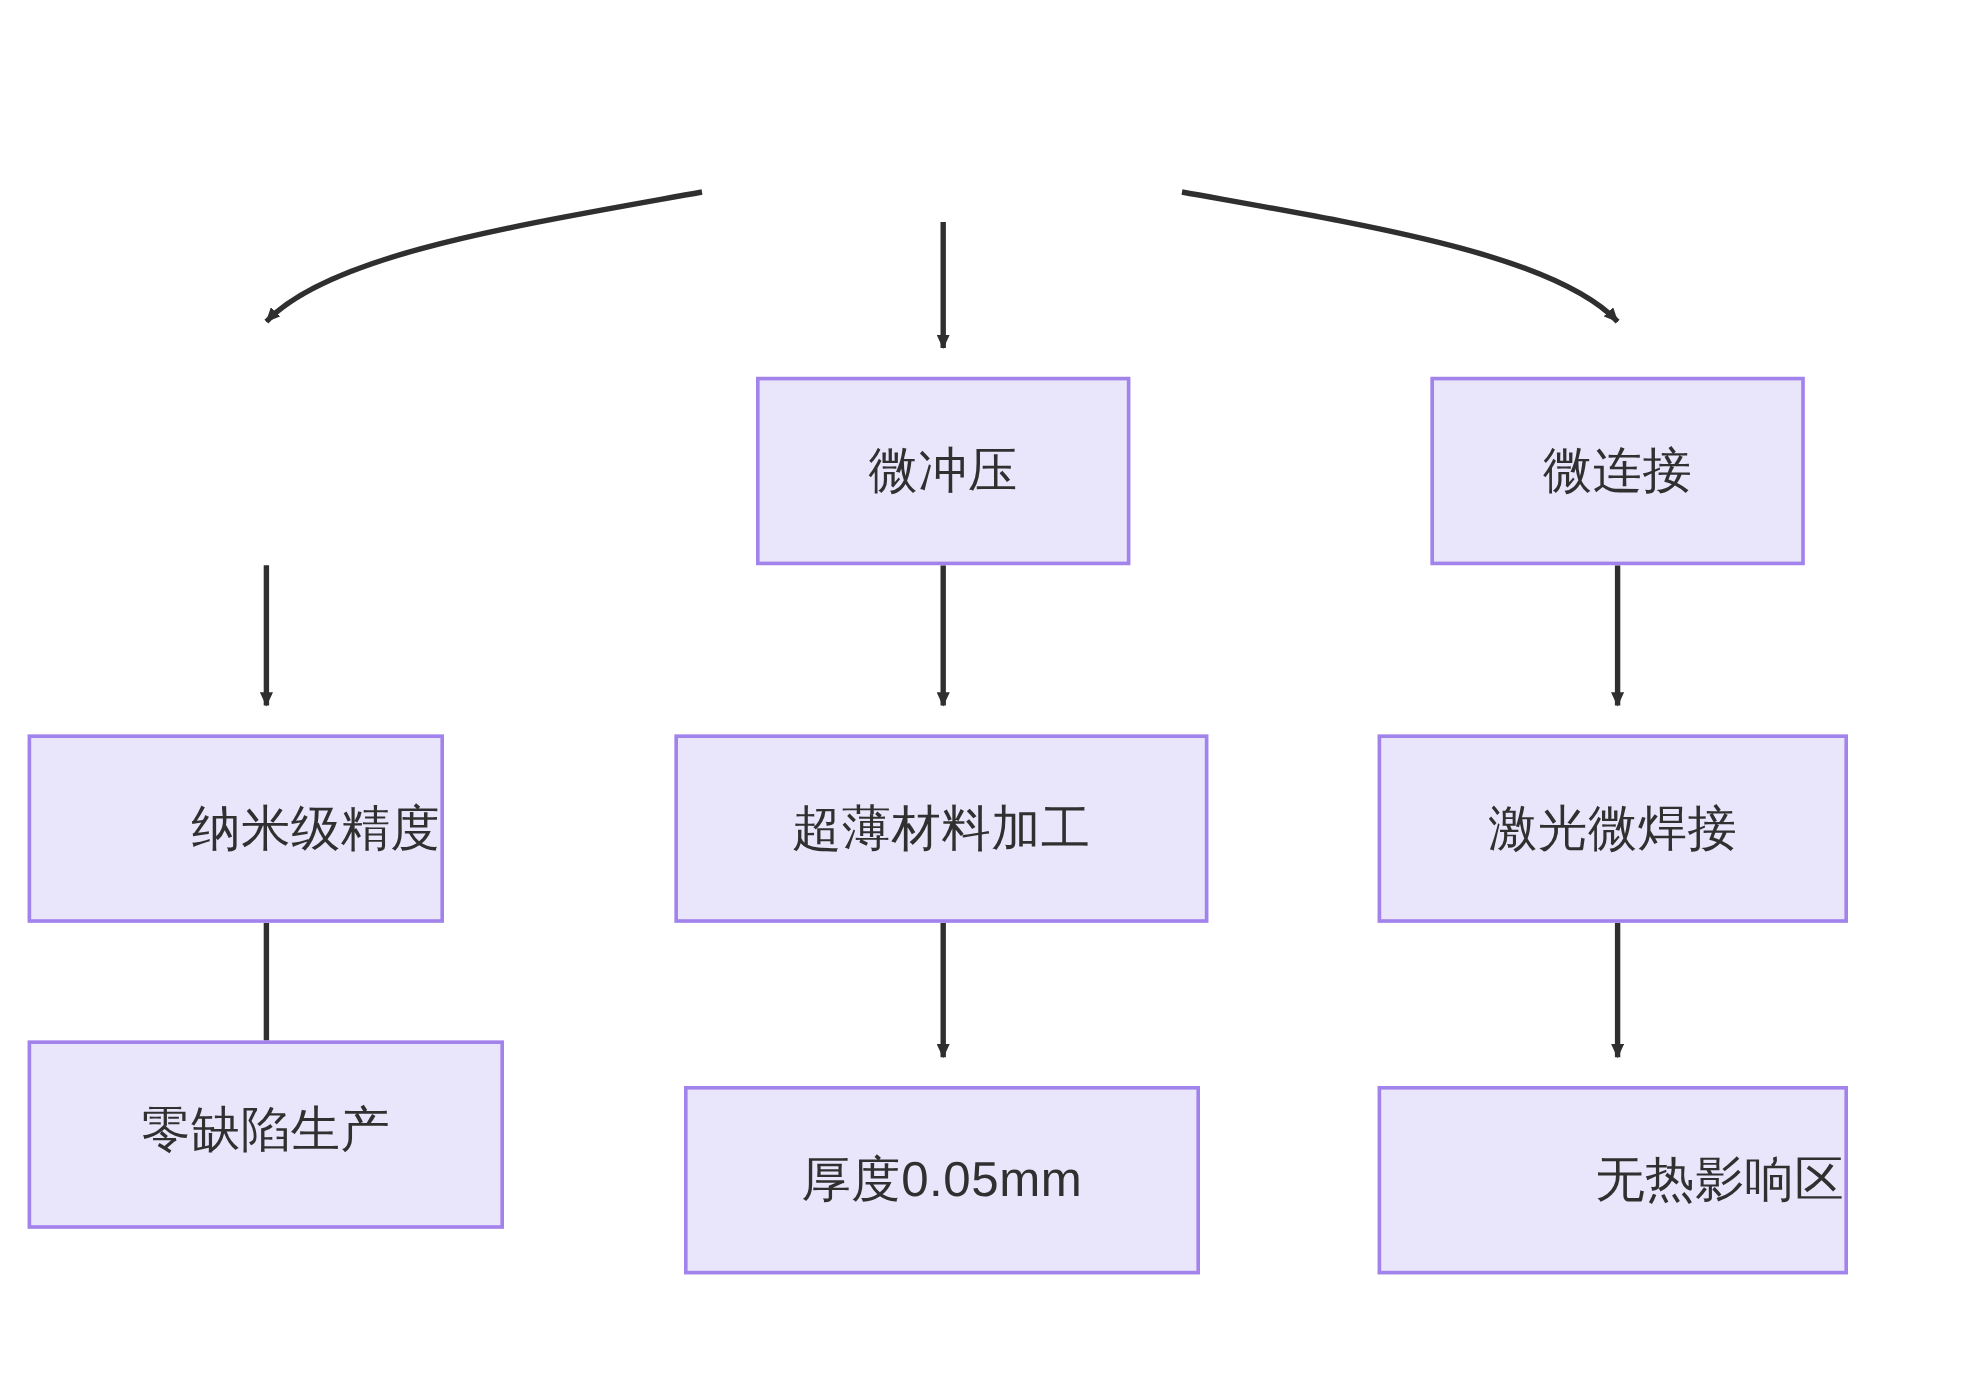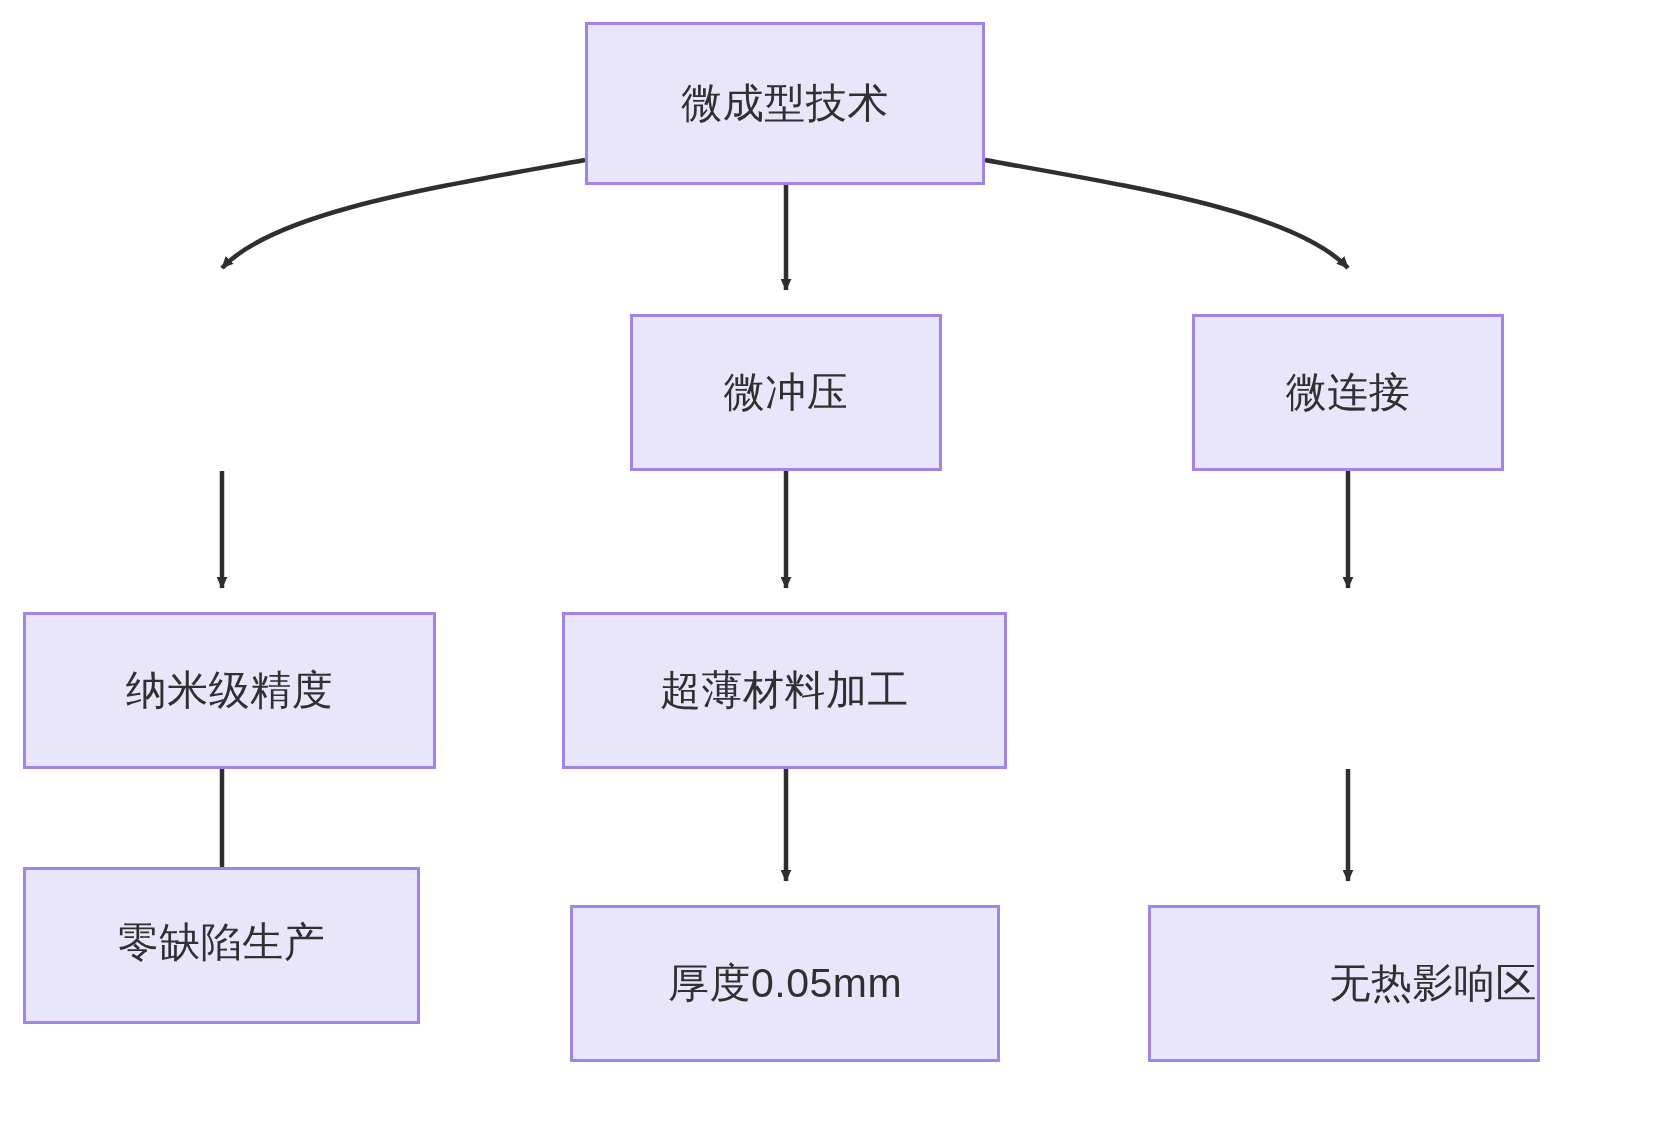--- a/index.html
+++ b/index.html
@@ -42,21 +42,21 @@
     letter-spacing: 0.5px;
     white-space: nowrap;
   }
   
   #node-root     { left: 585px;  top: 22px;   width: 400px; height: 163px; }
   
   #node-l1       { left: 44px;   top: 314px;  width: 356px; height: 157px; }
   #node-m1       { left: 630px;  top: 314px;  width: 312px; height: 157px; text-align: right; }
   #node-r1       { left: 1192px; top: 314px;  width: 312px; height: 157px; }
   
-  #node-l2       { left: 23px;   top: 612px;  width: 413px; height: 157px; }
+  #node-l2       { left: 23px;   top: 612px;  width: 347px; height: 157px; justify-content: flex-end; }
   #node-m2       { left: 562px;  top: 612px;  width: 445px; height: 157px; }
   #node-r2       { left: 1148px; top: 612px;  width: 392px; height: 157px; }
   
   #node-l3       { left: 23px;   top: 867px;  width: 397px; height: 157px; font-family: Liberation Mono, monospace; }
   #node-m3       { left: 570px;  top: 905px;  width: 430px; height: 157px; text-align: right; }
   #node-r3       { left: 1148px; top: 905px;  width: 392px; height: 157px; justify-content: flex-end; }
 </style>
 </head>
 <body>
 
@@ -81,41 +81,41 @@
 
     <path d="M 1348,471 L 1348,588" fill="none" stroke="#2f2f2f" stroke-width="4.5" marker-end="url(#arrow)"></path>
 
     <path d="M 222,769 L 222,881" fill="none" stroke="#2f2f2f" stroke-width="4.5" marker-end="url(#arrow)"></path>
 
     <path d="M 786,769 L 786,881" fill="none" stroke="#2f2f2f" stroke-width="4.5" marker-end="url(#arrow)"></path>
 
     <path d="M 1348,769 L 1348,881" fill="none" stroke="#2f2f2f" stroke-width="4.5" marker-end="url(#arrow)"></path>
   </svg>
 
-  <div class="node" id="node-root">
-    <span class="node-label">微成型技术</span>
-  </div>
 
 
   <div class="node" id="node-m1">
     <span class="node-label">微冲压</span>
   </div>
 
   <div class="node" id="node-r1">
     <span class="node-label">微连接</span>
   </div>
 
   <div class="node" id="node-l2">
     <span class="node-label">纳米级精度</span>
   </div>
 
   <div class="node" id="node-m2">
     <span class="node-label">超薄材料加工</span>
   </div>
 
+  <div class="node" id="node-r2">
+    <span class="node-label">激光微焊接</span>
+  </div>
 
   <div class="node" id="node-l3">
     <span class="node-label">零缺陷生产</span>
   </div>
 
   <div class="node" id="node-m3">
     <span class="node-label">厚度0.05mm</span>
   </div>
 
   <div class="node" id="node-r3">

